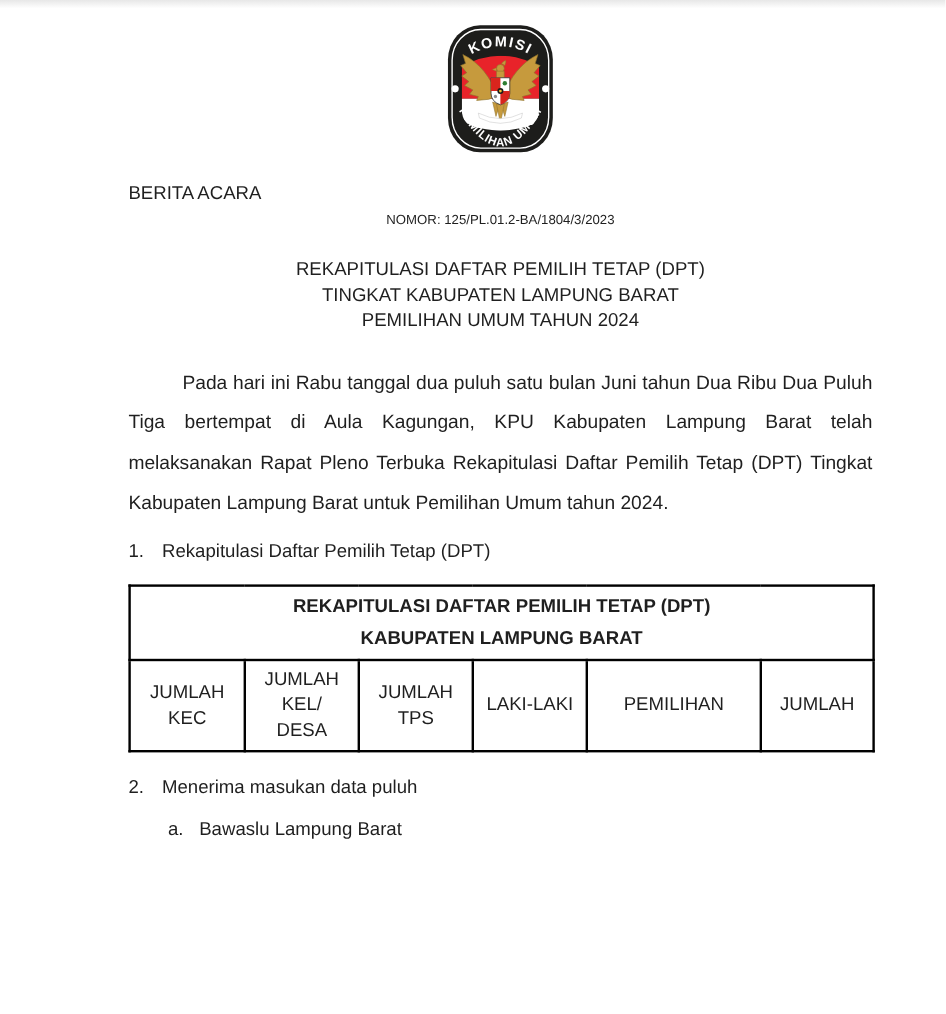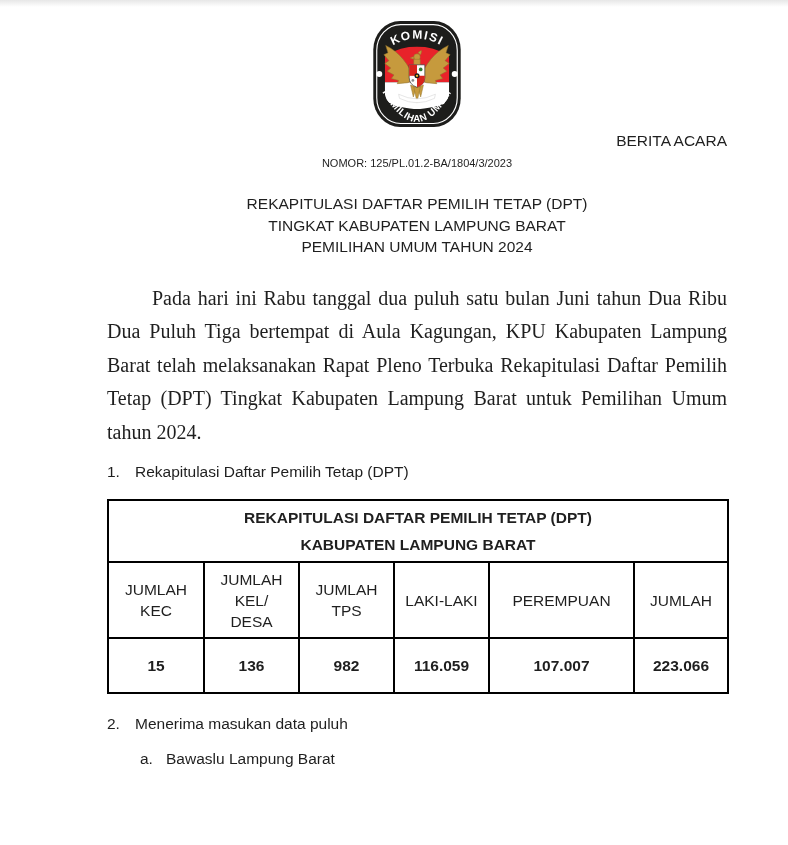--- a/index.html
+++ b/index.html
@@ -16,32 +16,31 @@
     background: linear-gradient(#e7e7e7, #ffffff);
   }
   .page {
     position: absolute; top: 0; left: 107px; width: 620px;
   }
   .logo-wrap {
     margin: 18px auto 0;
     width: 92px; height: 112px;
   }
   .logo-wrap svg { display: block; width: 100%; height: 100%; }
-  .doc-title   { text-align: right; font-size: 15.5px; line-height: 22px; }
+  .doc-title   { margin-top: 21px; text-align: left; font-size: 15.5px; line-height: 22px; }
   .doc-number  { text-align: center; font-size: 11px; line-height: 22px; }
   .doc-subtitle{
     margin-top: 19px; text-align: center; font-size: 15.5px; line-height: 21.5px;
     white-space: pre-line;
   }
   .para {
     margin-top: 24px;
-    font-size: 20px; line-height: 33.5px;
+    font-size: 16px; line-height: 33.5px;
     text-align: justify;
     text-indent: 45px;
-    font-family: Liberation Serif, serif;
   }
   .list-item {
     margin-top: 12px;
     font-size: 15.5px; line-height: 22px;
     display: flex;
   }
   .list-item .num { width: 28px; flex: 0 0 28px; }
   .list-item.item-2 { margin-top: 19px; }
   .sub-item {
     margin-top: 13px; margin-left: 33px;
@@ -174,30 +173,22 @@
       </tr>
       <tr>
         <th class="colhead">JUMLAH
 KEC</th>
         <th class="colhead">JUMLAH
 KEL/
 DESA</th>
         <th class="colhead">JUMLAH
 TPS</th>
         <th class="colhead">LAKI-LAKI</th>
-        <th class="colhead">PEREMPUAN</th>
+        <th class="colhead">PEMILIHAN</th>
         <th class="colhead">JUMLAH</th>
-      </tr>
-      <tr>
-        <td class="val">15</td>
-        <td class="val">136</td>
-        <td class="val">982</td>
-        <td class="val">116.059</td>
-        <td class="val">107.007</td>
-        <td class="val">223.066</td>
       </tr>
     </tbody>
   </table>
 
   <div class="list-item item-2">
     <span class="num">2.</span>
     <span class="txt">Menerima masukan data puluh</span>
   </div>
   <div class="sub-item">
     <span class="num">a.</span>

